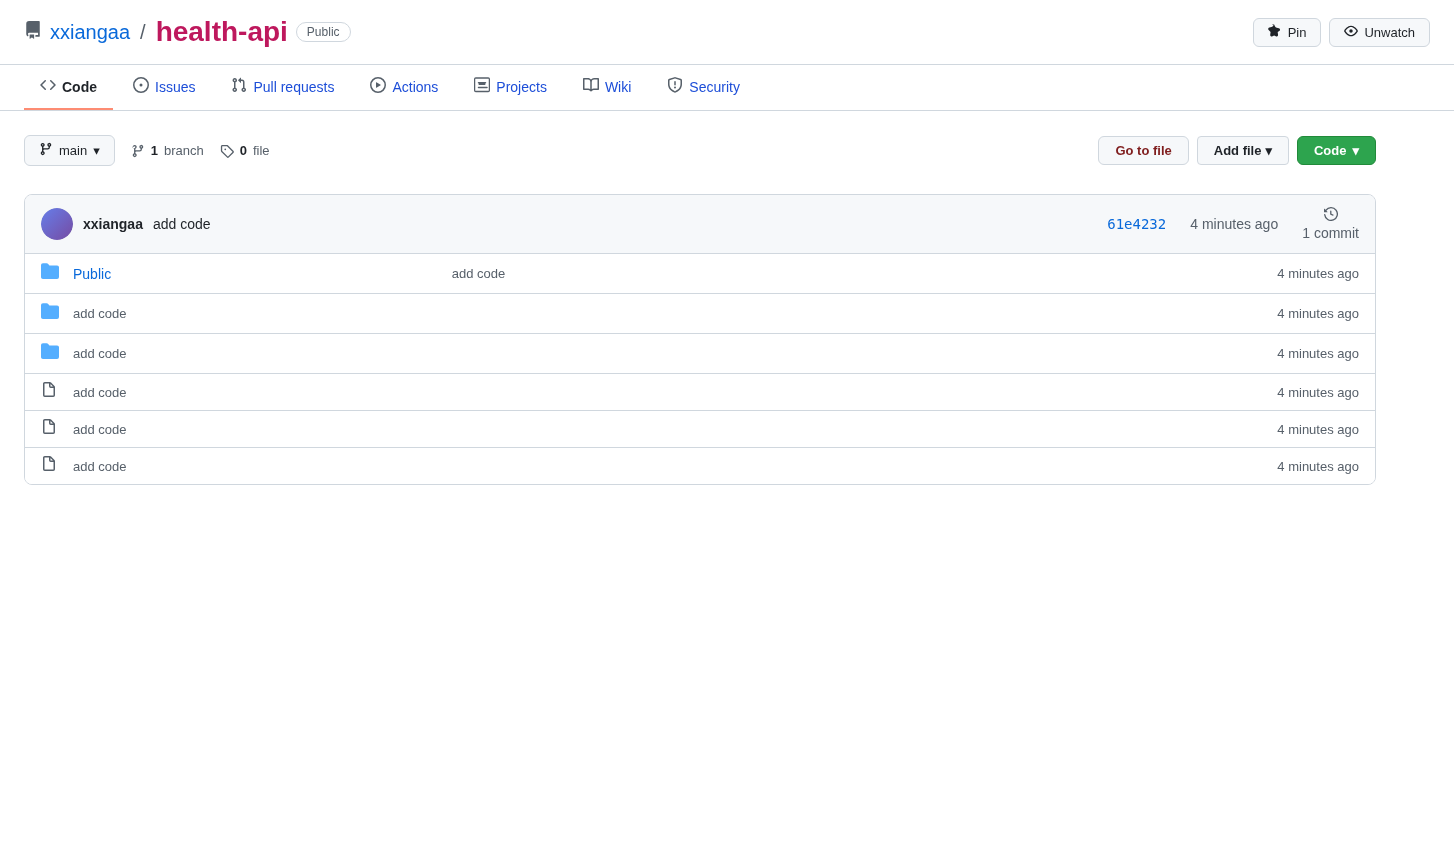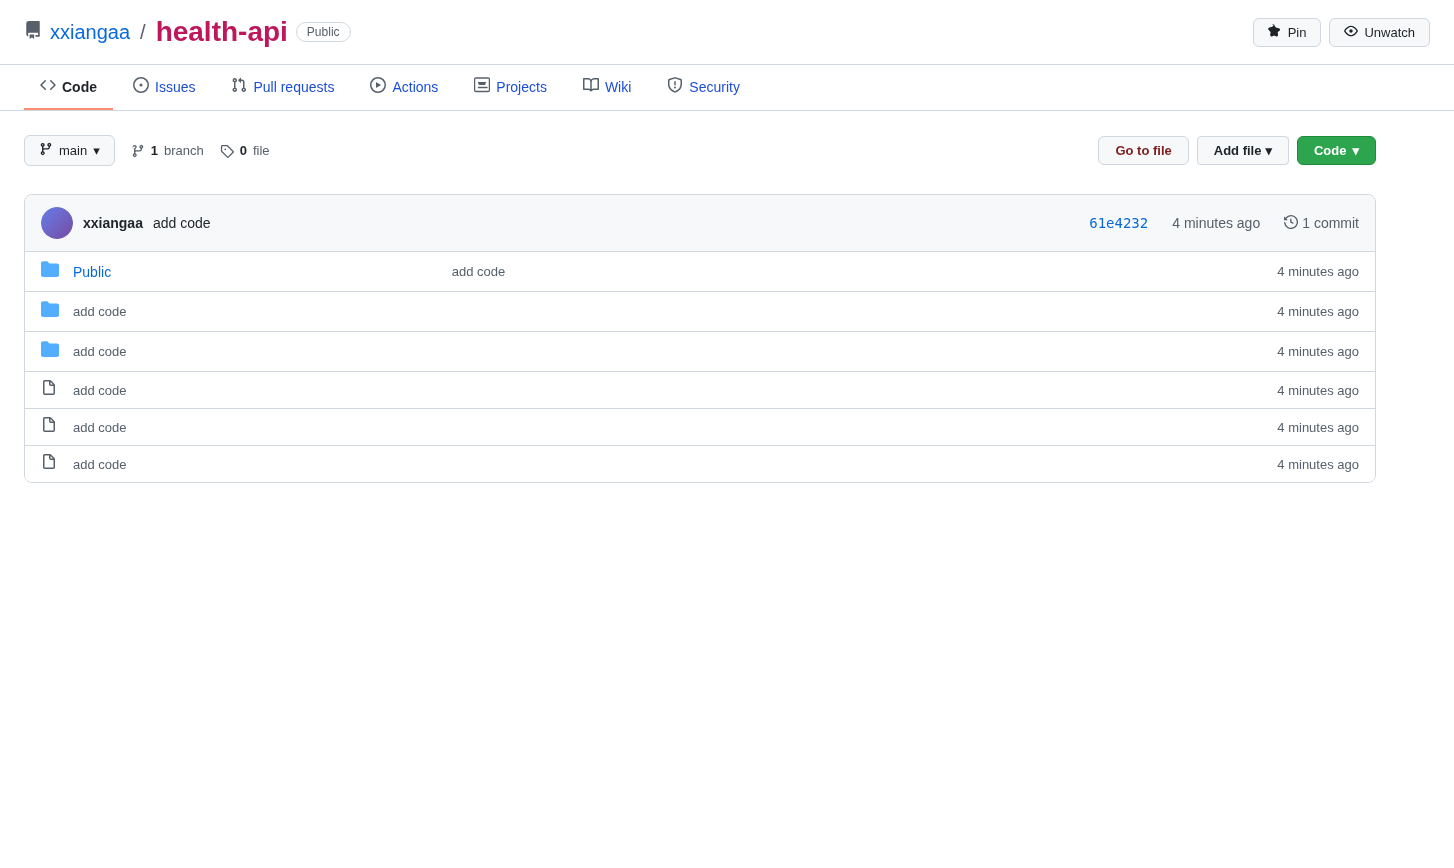--- a/index.html
+++ b/index.html
@@ -243,23 +243,24 @@
       color: #57606a;
       font-size: 14px;
     }
     .commit-hash {
       font-family: monospace;
       color: #0969da;
       cursor: pointer;
     }
     .commit-link {
       display: flex;
-      align-items: flex-start;
+      align-items: center;
       gap: 4px;
       cursor: pointer;
+      flex-direction: column;
     }
 
     
     .file-row {
       display: flex;
       align-items: center;
       padding: 8px 16px;
       border-bottom: 1px solid #d0d7de;
       background: #ffffff;
     }

